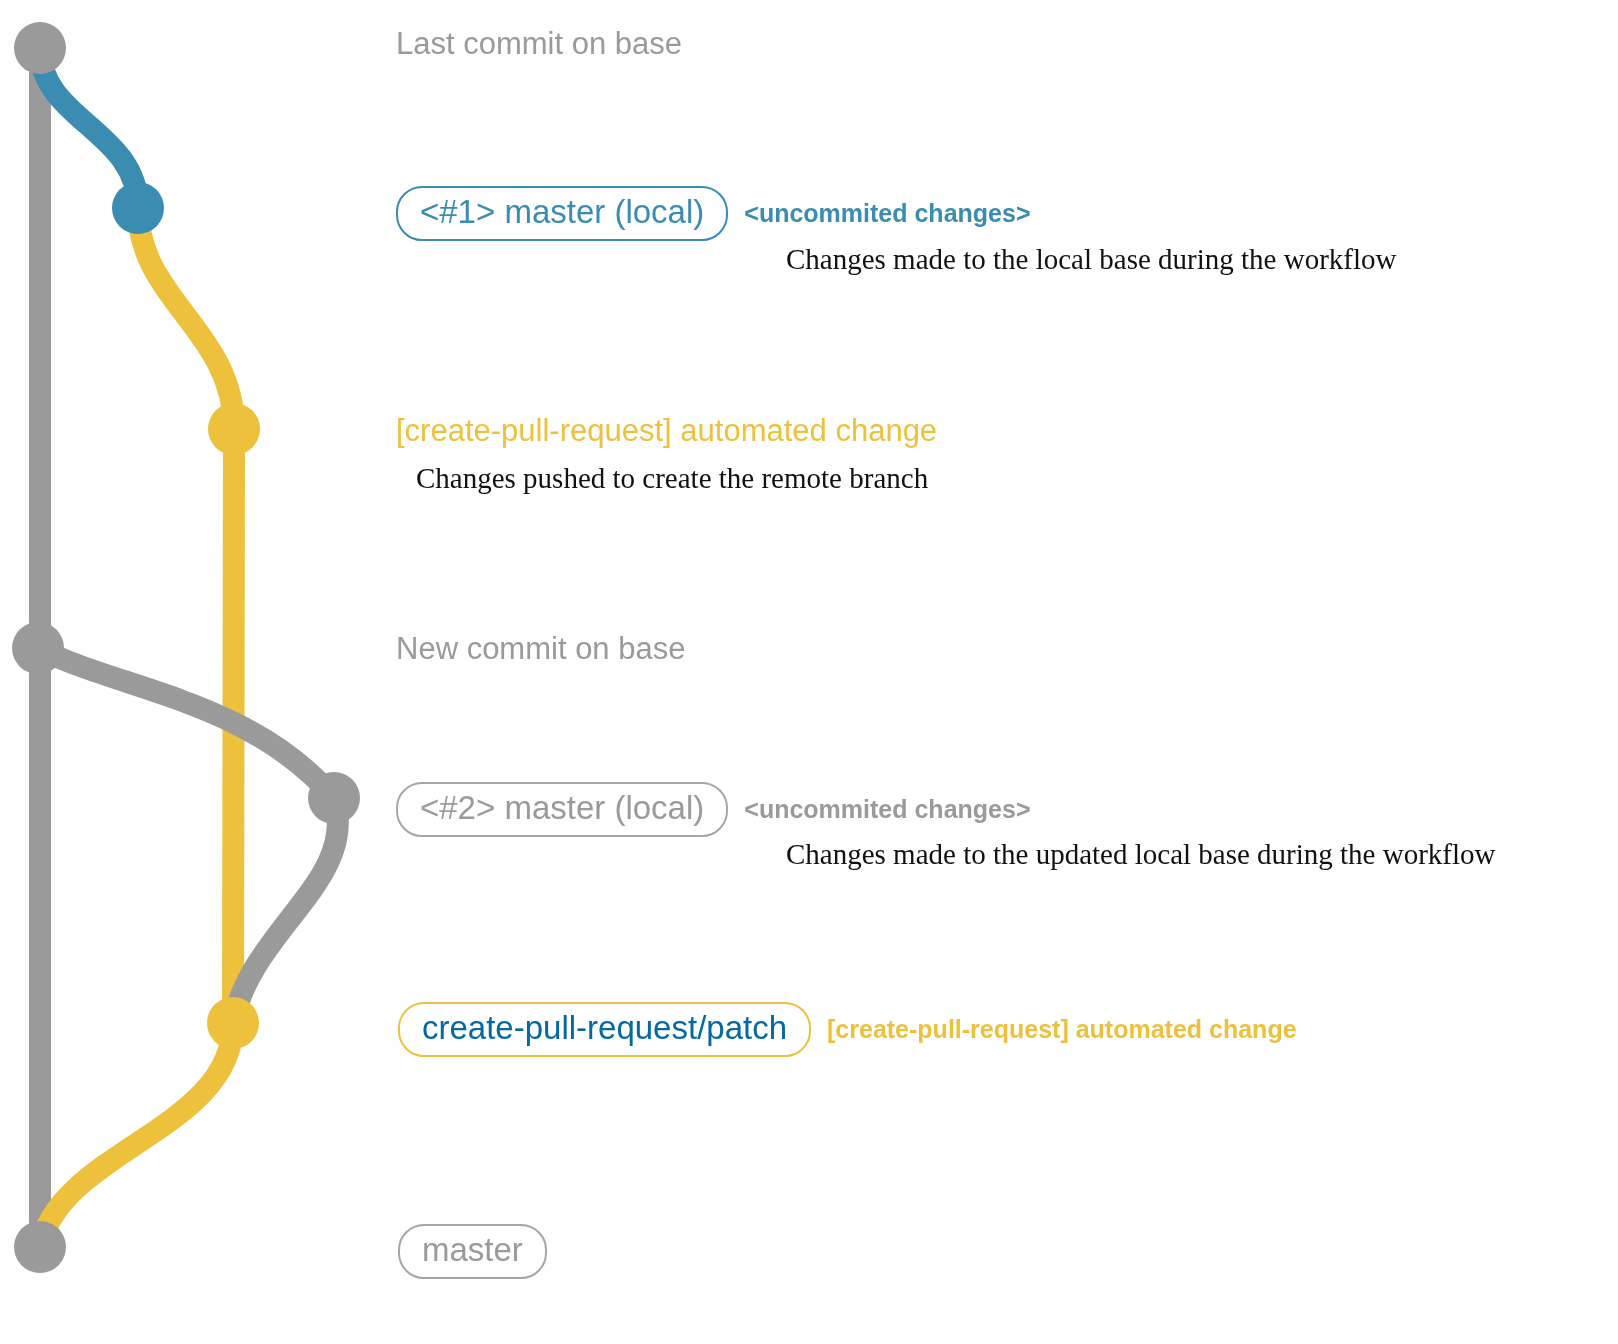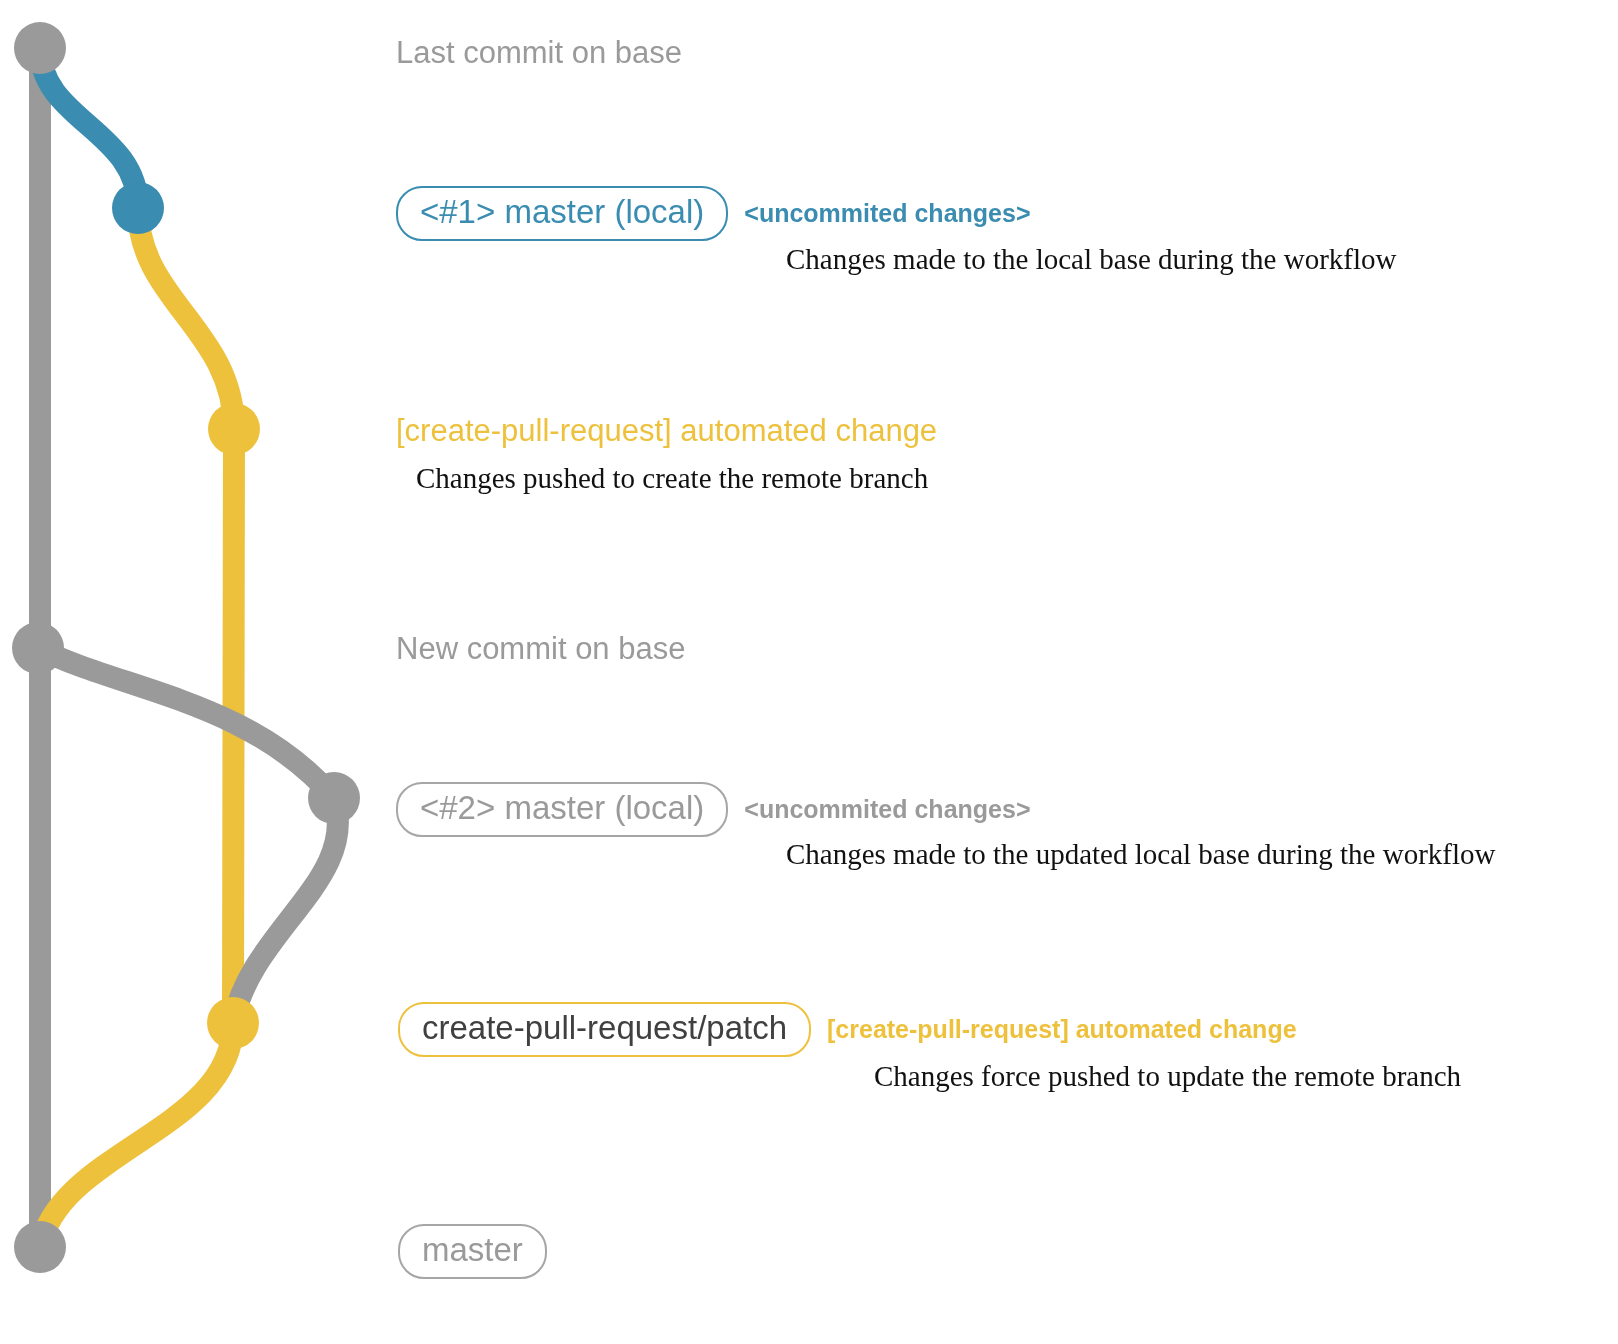--- a/index.html
+++ b/index.html
@@ -35,21 +35,21 @@
     display: inline-block;
     border: 2px solid #9a9a9a;
     border-radius: 26px;
     padding: 7px 22px 9px 22px;
     font-size: 33px;
     line-height: 1.05;
     color: #9a9a9a;
     background: transparent;
   }
   .badge.blue   { border-color: #3a8cb0; color: #3a8cb0; }
-  .badge.yellow { border-color: #eec13c; color: #404040; }
+  .badge.yellow { border-color: #eec13c; color: #0369a1; }
   .badge.gray   { border-color: #a6a6a6; color: #9a9a9a; text-align: right; }
   .subject {
     font-size: 25px;
     line-height: 1.05;
     margin-left: 16px;
     font-weight: bold;
   }
   .subject.blue   { color: #3a8cb0; }
   .subject.yellow { color: #eec13c; }
   .subject.gray   { color: #9a9a9a; }
@@ -93,21 +93,21 @@
         <circle cx="40" cy="48" r="26" fill="#9a9a9a"></circle>
         <circle cx="138" cy="208" r="26" fill="#3a8cb0"></circle>
         <circle cx="234" cy="429" r="26" fill="#eec13c"></circle>
         <circle cx="38" cy="648" r="26" fill="#9a9a9a"></circle>
         <circle cx="334" cy="798" r="26" fill="#9a9a9a"></circle>
         <circle cx="233" cy="1023" r="26" fill="#eec13c"></circle>
         <circle cx="40" cy="1247" r="26" fill="#9a9a9a"></circle>
       </g>
   </svg>
 
-  <div class="plain" style="left:396px; top:35px;">Last commit on base</div>
+  <div class="plain" style="left:396px; top:26px;">Last commit on base</div>
 
   <div class="row" style="left:396px; top:186px;">
     <span class="badge blue">&lt;#1&gt; master (local)</span>
     <span class="subject blue">&lt;uncommited changes&gt;</span>
   </div>
   <div class="note" style="left:786px; top:243px;">Changes made to the local base during the workflow</div>
 
   <div class="plain yellow" style="left:396px; top:413px;">[create-pull-request] automated change</div>
   <div class="note" style="left:416px; top:462px;">Changes pushed to create the remote branch</div>
 
@@ -116,19 +116,18 @@
   <div class="row" style="left:396px; top:782px;">
     <span class="badge gray">&lt;#2&gt; master (local)</span>
     <span class="subject gray">&lt;uncommited changes&gt;</span>
   </div>
   <div class="note" style="left:786px; top:838px;">Changes made to the updated local base during the workflow</div>
 
   <div class="row" style="left:398px; top:1002px;">
     <span class="badge yellow">create-pull-request/patch</span>
     <span class="subject yellow">[create-pull-request] automated change</span>
   </div>
-  <div class="note" style="left:874px; top:1060px;">Changes force pushed to update the remote branch</div>
 
   <div class="row" style="left:398px; top:1224px;">
     <span class="badge gray">master</span>
   </div>
 
 </div>
 
 </body></html>

